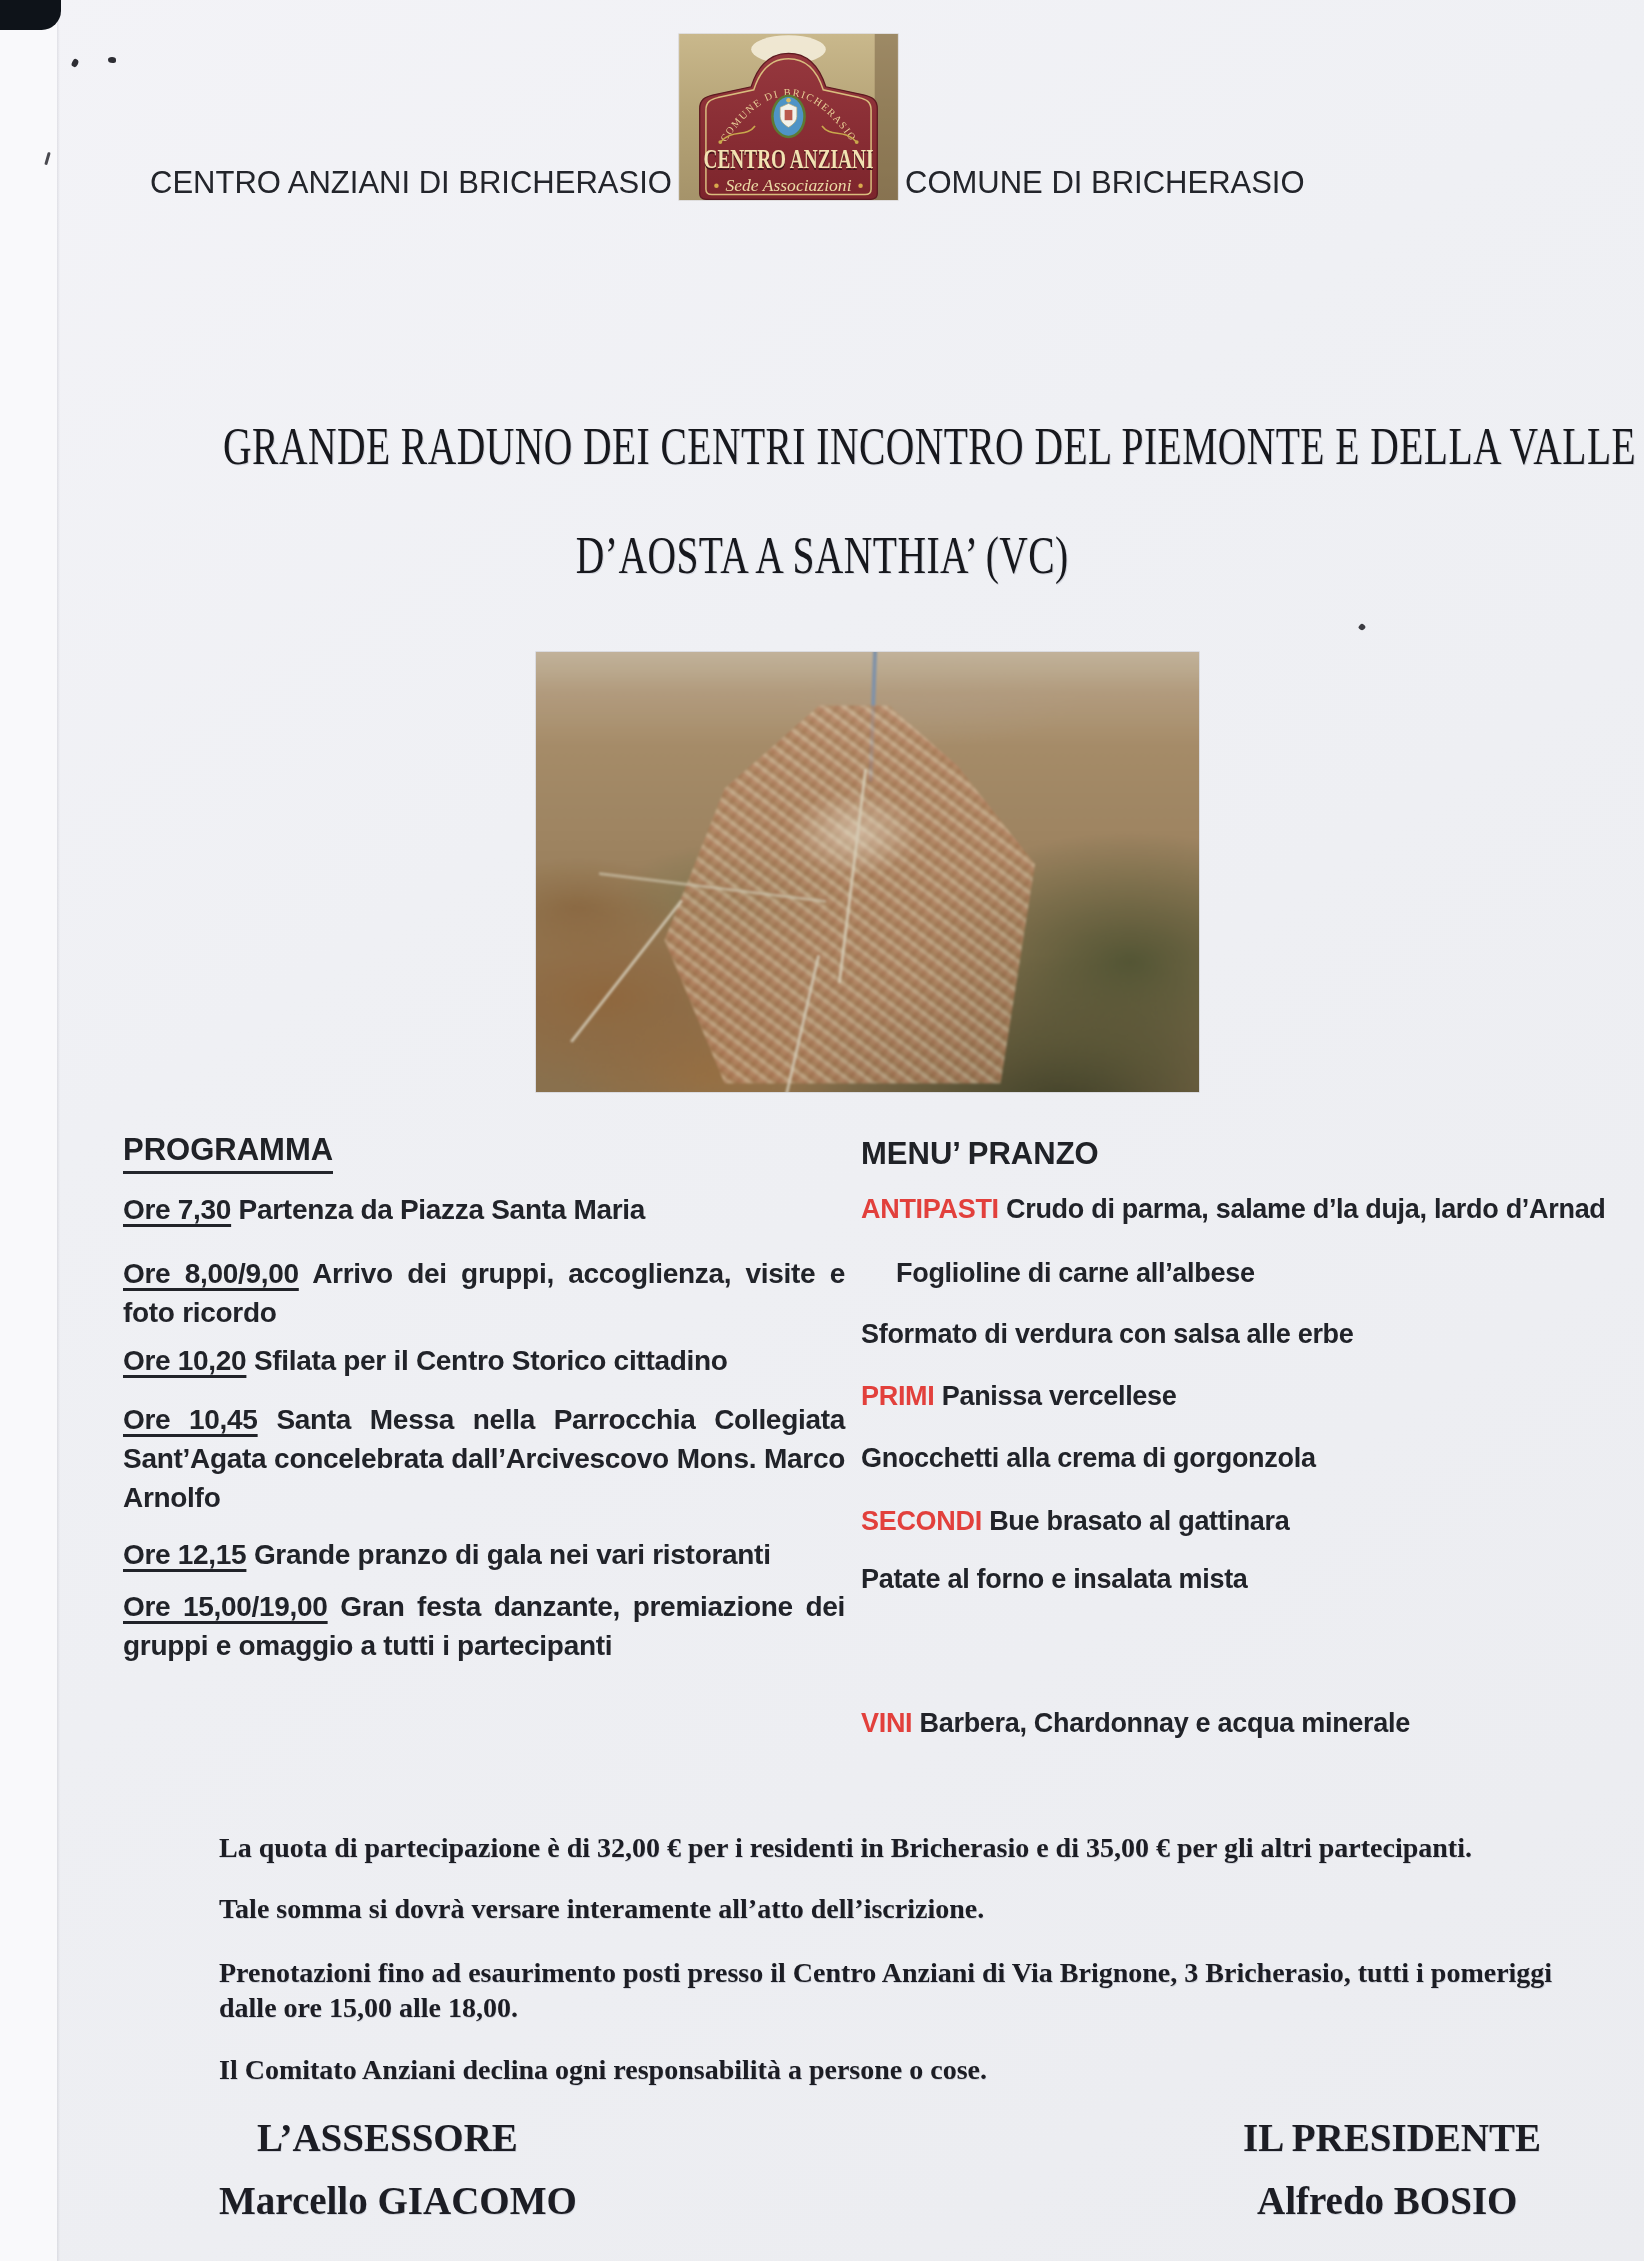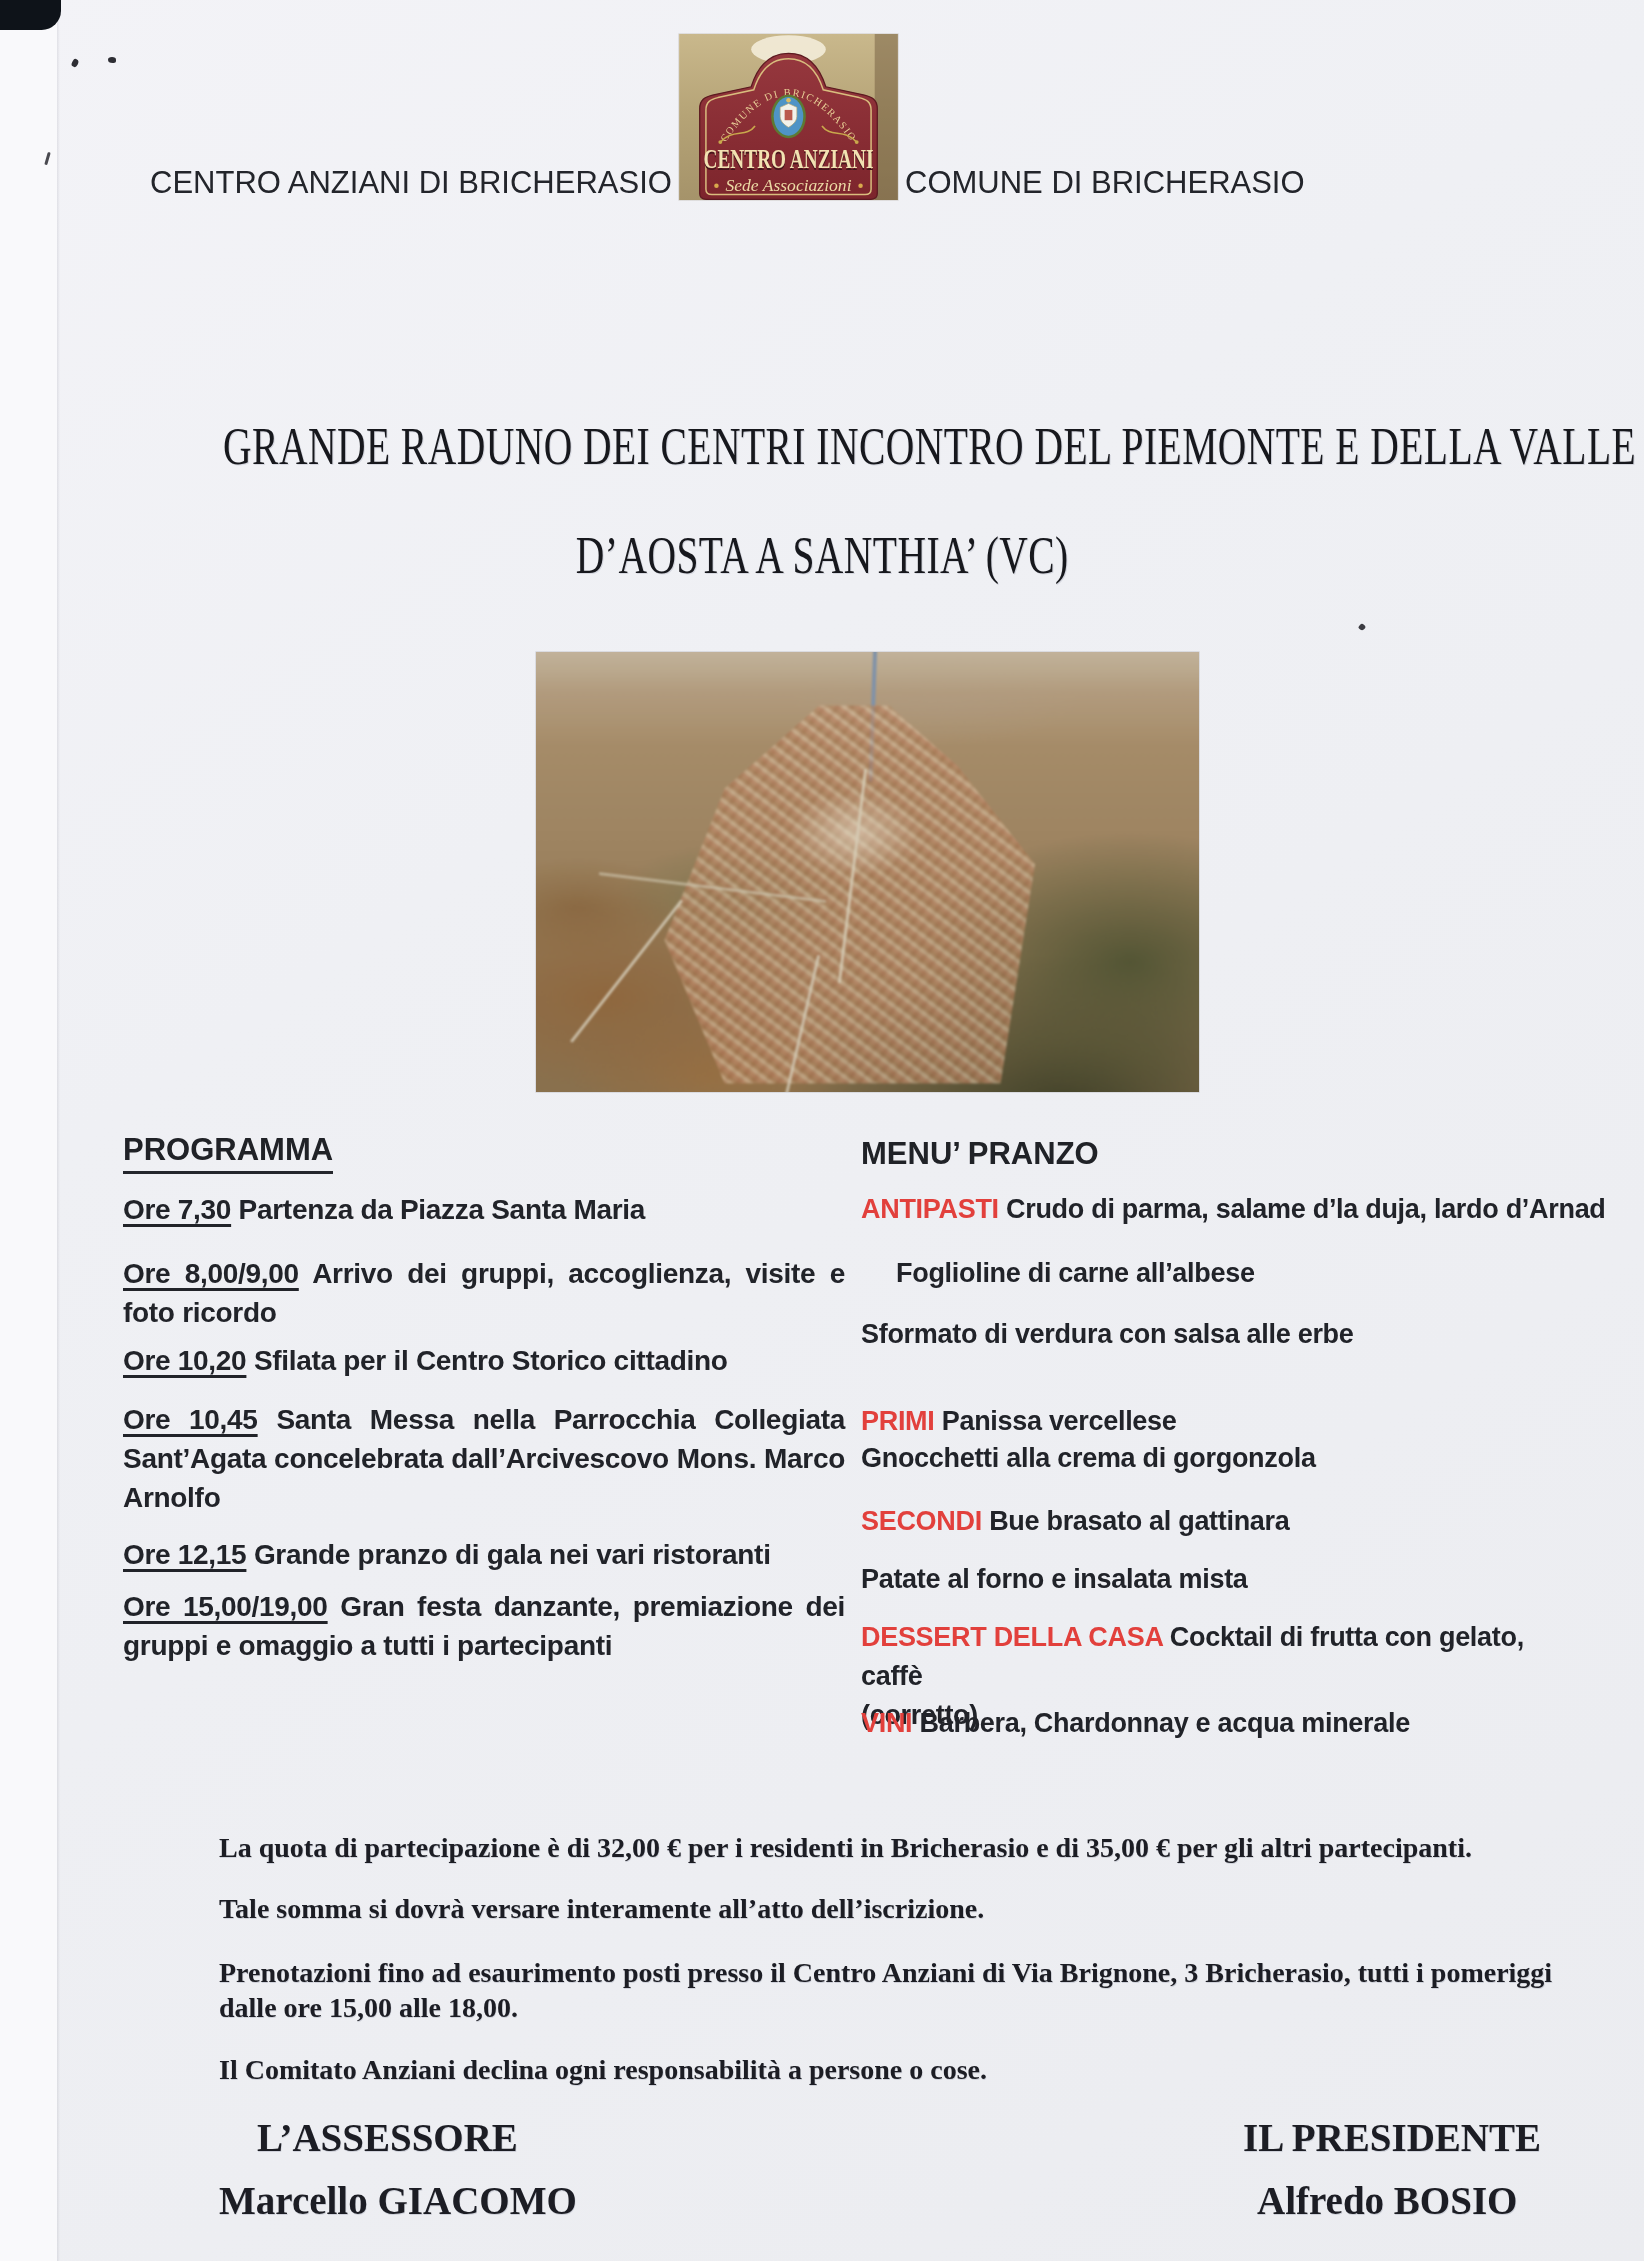--- a/index.html
+++ b/index.html
@@ -161,25 +161,24 @@
   <p class="item prog" style="top:1341px;"><span class="time">Ore 10,20</span> <span>Sfilata per il Centro Storico cittadino</span></p>
   <p class="item prog just" style="top:1400px;"><span class="time">Ore 10,45</span> <span>Santa Messa nella Parrocchia Collegiata Sant’Agata concelebrata dall’Arcivescovo Mons. Marco Arnolfo</span></p>
   <p class="item prog" style="top:1535px;"><span class="time">Ore 12,15</span> <span>Grande pranzo di gala nei vari ristoranti</span></p>
   <p class="item prog just" style="top:1587px;"><span class="time">Ore 15,00/19,00</span> <span>Gran festa danzante, premiazione dei gruppi e omaggio a tutti i partecipanti</span></p>
 
   <div class="colhead menu-head">MENU’ PRANZO</div>
 
   <p class="item menu nowrap" style="top:1190px;"><span class="lbl">ANTIPASTI</span> <span>Crudo di parma, salame d’la duja, lardo d’Arnad</span></p>
   <p class="item menu nowrap" style="top:1254px;margin-left:35px;"><span class="lbl"></span> <span>Foglioline di carne all’albese</span></p>
   <p class="item menu nowrap" style="top:1315px;"><span class="lbl"></span> <span>Sformato di verdura con salsa alle erbe</span></p>
-  <p class="item menu nowrap" style="top:1377px;margin-top:25px;"><span class="lbl">PRIMI</span> <span>Panissa vercellese</span></p>
+  <p class="item menu nowrap" style="top:1377px;"><span class="lbl">PRIMI</span> <span>Panissa vercellese</span></p>
   <p class="item menu nowrap" style="top:1439px;"><span class="lbl"></span> <span>Gnocchetti alla crema di gorgonzola</span></p>
   <p class="item menu nowrap" style="top:1560px;"><span class="lbl"></span> <span>Patate al forno e insalata mista</span></p>
   <p class="item menu nowrap" style="top:1502px;"><span class="lbl">SECONDI</span> <span>Bue brasato al gattinara</span></p>
-  <p class="item menu" style="top:1618px;"><span class="lbl">DESSERT DELLA CASA</span> <span>Cocktail di frutta con gelato, caffè</span><br><span>(corretto)</span></p>
   <p class="item menu nowrap" style="top:1704px;"><span class="lbl">VINI</span> <span>Barbera, Chardonnay e acqua minerale</span></p>
 
   <p class="note" style="top:1830px;">La quota di partecipazione è di 32,00 € per i residenti in Bricherasio e di 35,00 € per gli altri partecipanti.</p>
   <p class="note" style="top:1891px;">Tale somma si dovrà versare interamente all’atto dell’iscrizione.</p>
   <p class="note" style="top:1955px;">Prenotazioni fino ad esaurimento posti presso il Centro Anziani di Via Brignone, 3 Bricherasio, tutti i pomeriggi dalle ore 15,00 alle 18,00.</p>
   <p class="note" style="top:2052px;">Il Comitato Anziani declina ogni responsabilità a persone o cose.</p>
 
   <div class="sig" style="left:257px;top:2115px;">L’ASSESSORE</div>
   <div class="sig" style="left:1243px;top:2115px;">IL PRESIDENTE</div>
   <div class="sig" style="left:219px;top:2178px;">Marcello GIACOMO</div>

